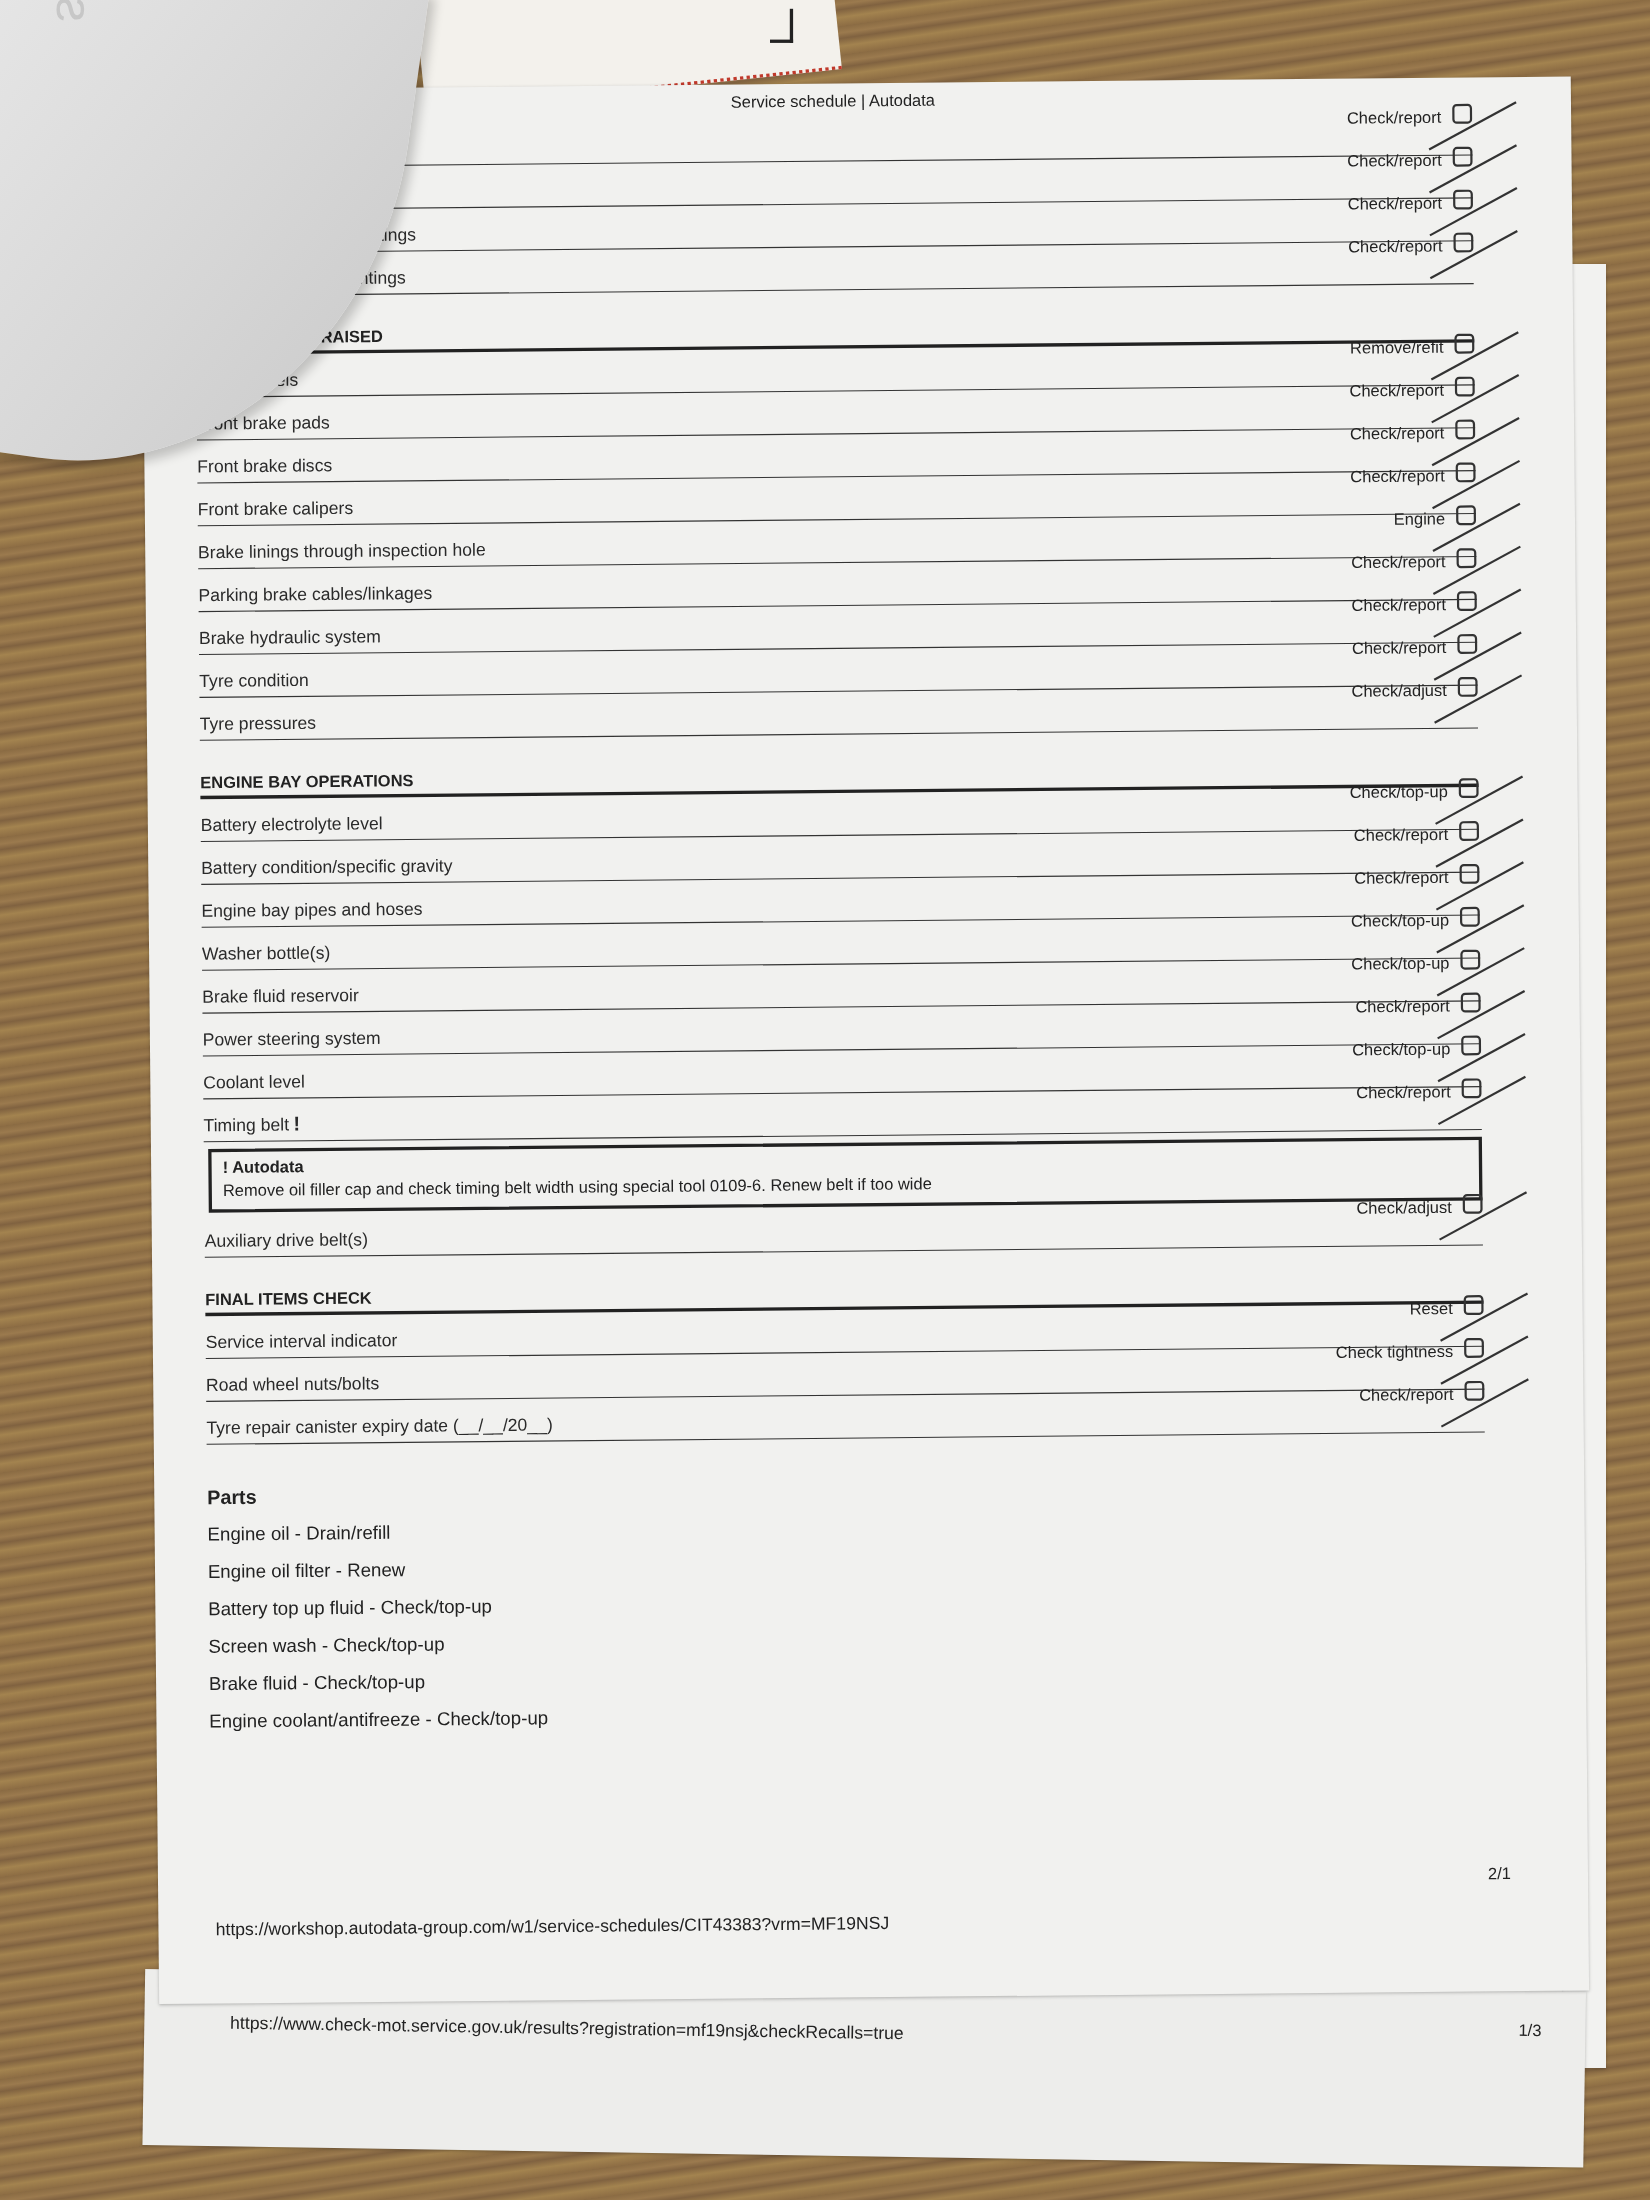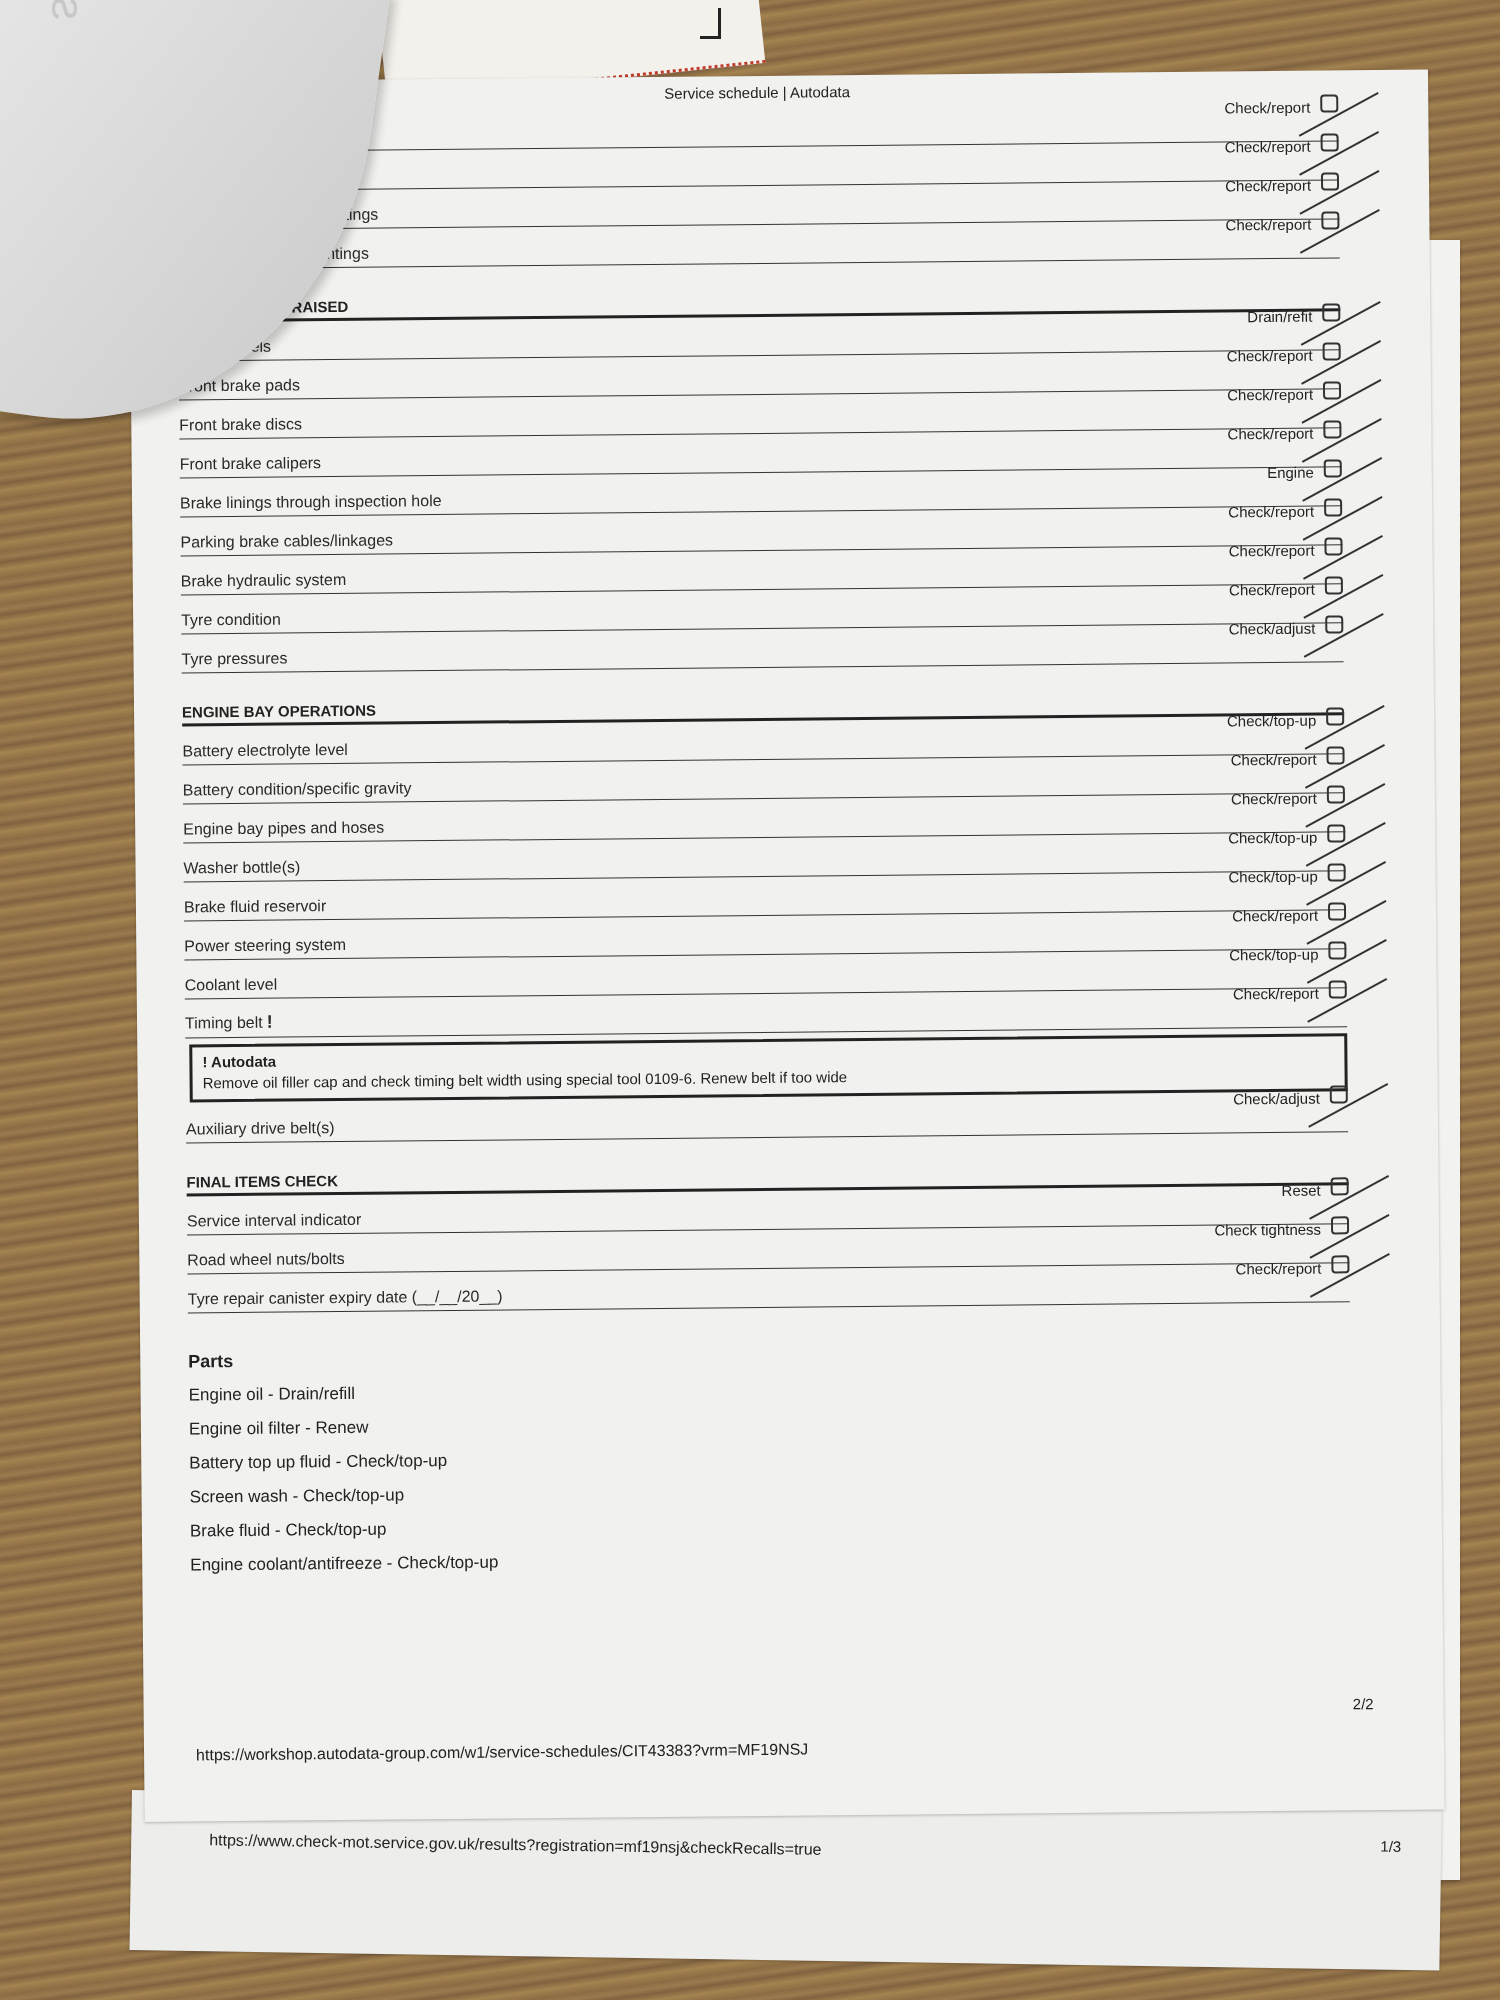--- a/index.html
+++ b/index.html
@@ -80,21 +80,21 @@
           <span class="row-label">Exhaust system/mountings</span>
           <span class="row-action">Check/report</span>
           <span class="checkbox"></span>
           <span class="tick-stroke"></span>
         </div>
         <div class="section-head">
           <span>VEHICLE HALF RAISED</span>
         </div>
         <div class="row">
           <span class="row-label">Road wheels</span>
-          <span class="row-action">Drain/refit</span>
+          <span class="row-action">Remove/refit</span>
           <span class="checkbox"></span>
           <span class="tick-stroke"></span>
         </div>
         <div class="row">
           <span class="row-label">Front brake pads</span>
           <span class="row-action">Check/report</span>
           <span class="checkbox"></span>
           <span class="tick-stroke"></span>
         </div>
         <div class="row">
@@ -225,18 +225,18 @@
           <div class="parts-title">Parts</div>
           <div class="parts-item">Engine oil - Drain/refill</div>
           <div class="parts-item">Engine oil filter - Renew</div>
           <div class="parts-item">Battery top up fluid - Check/top-up</div>
           <div class="parts-item">Screen wash - Check/top-up</div>
           <div class="parts-item">Brake fluid - Check/top-up</div>
           <div class="parts-item">Engine coolant/antifreeze - Check/top-up</div>
         </div>
       </div>
   </div>
-  <div class="page-num" style="right:70px; top:1625px;">2/2</div>
+  <div class="page-num" style="right:70px; top:1625px;">2/1</div>
   <div class="footer-url" style="left:52px; top:1665px;">https://workshop.autodata-group.com/w1/service-schedules/CIT43383?vrm=MF19NSJ</div>
 </div>
 
 <div class="curl"></div>
 <div class="curl-ghost">service schedule</div>
 
 </body></html>

